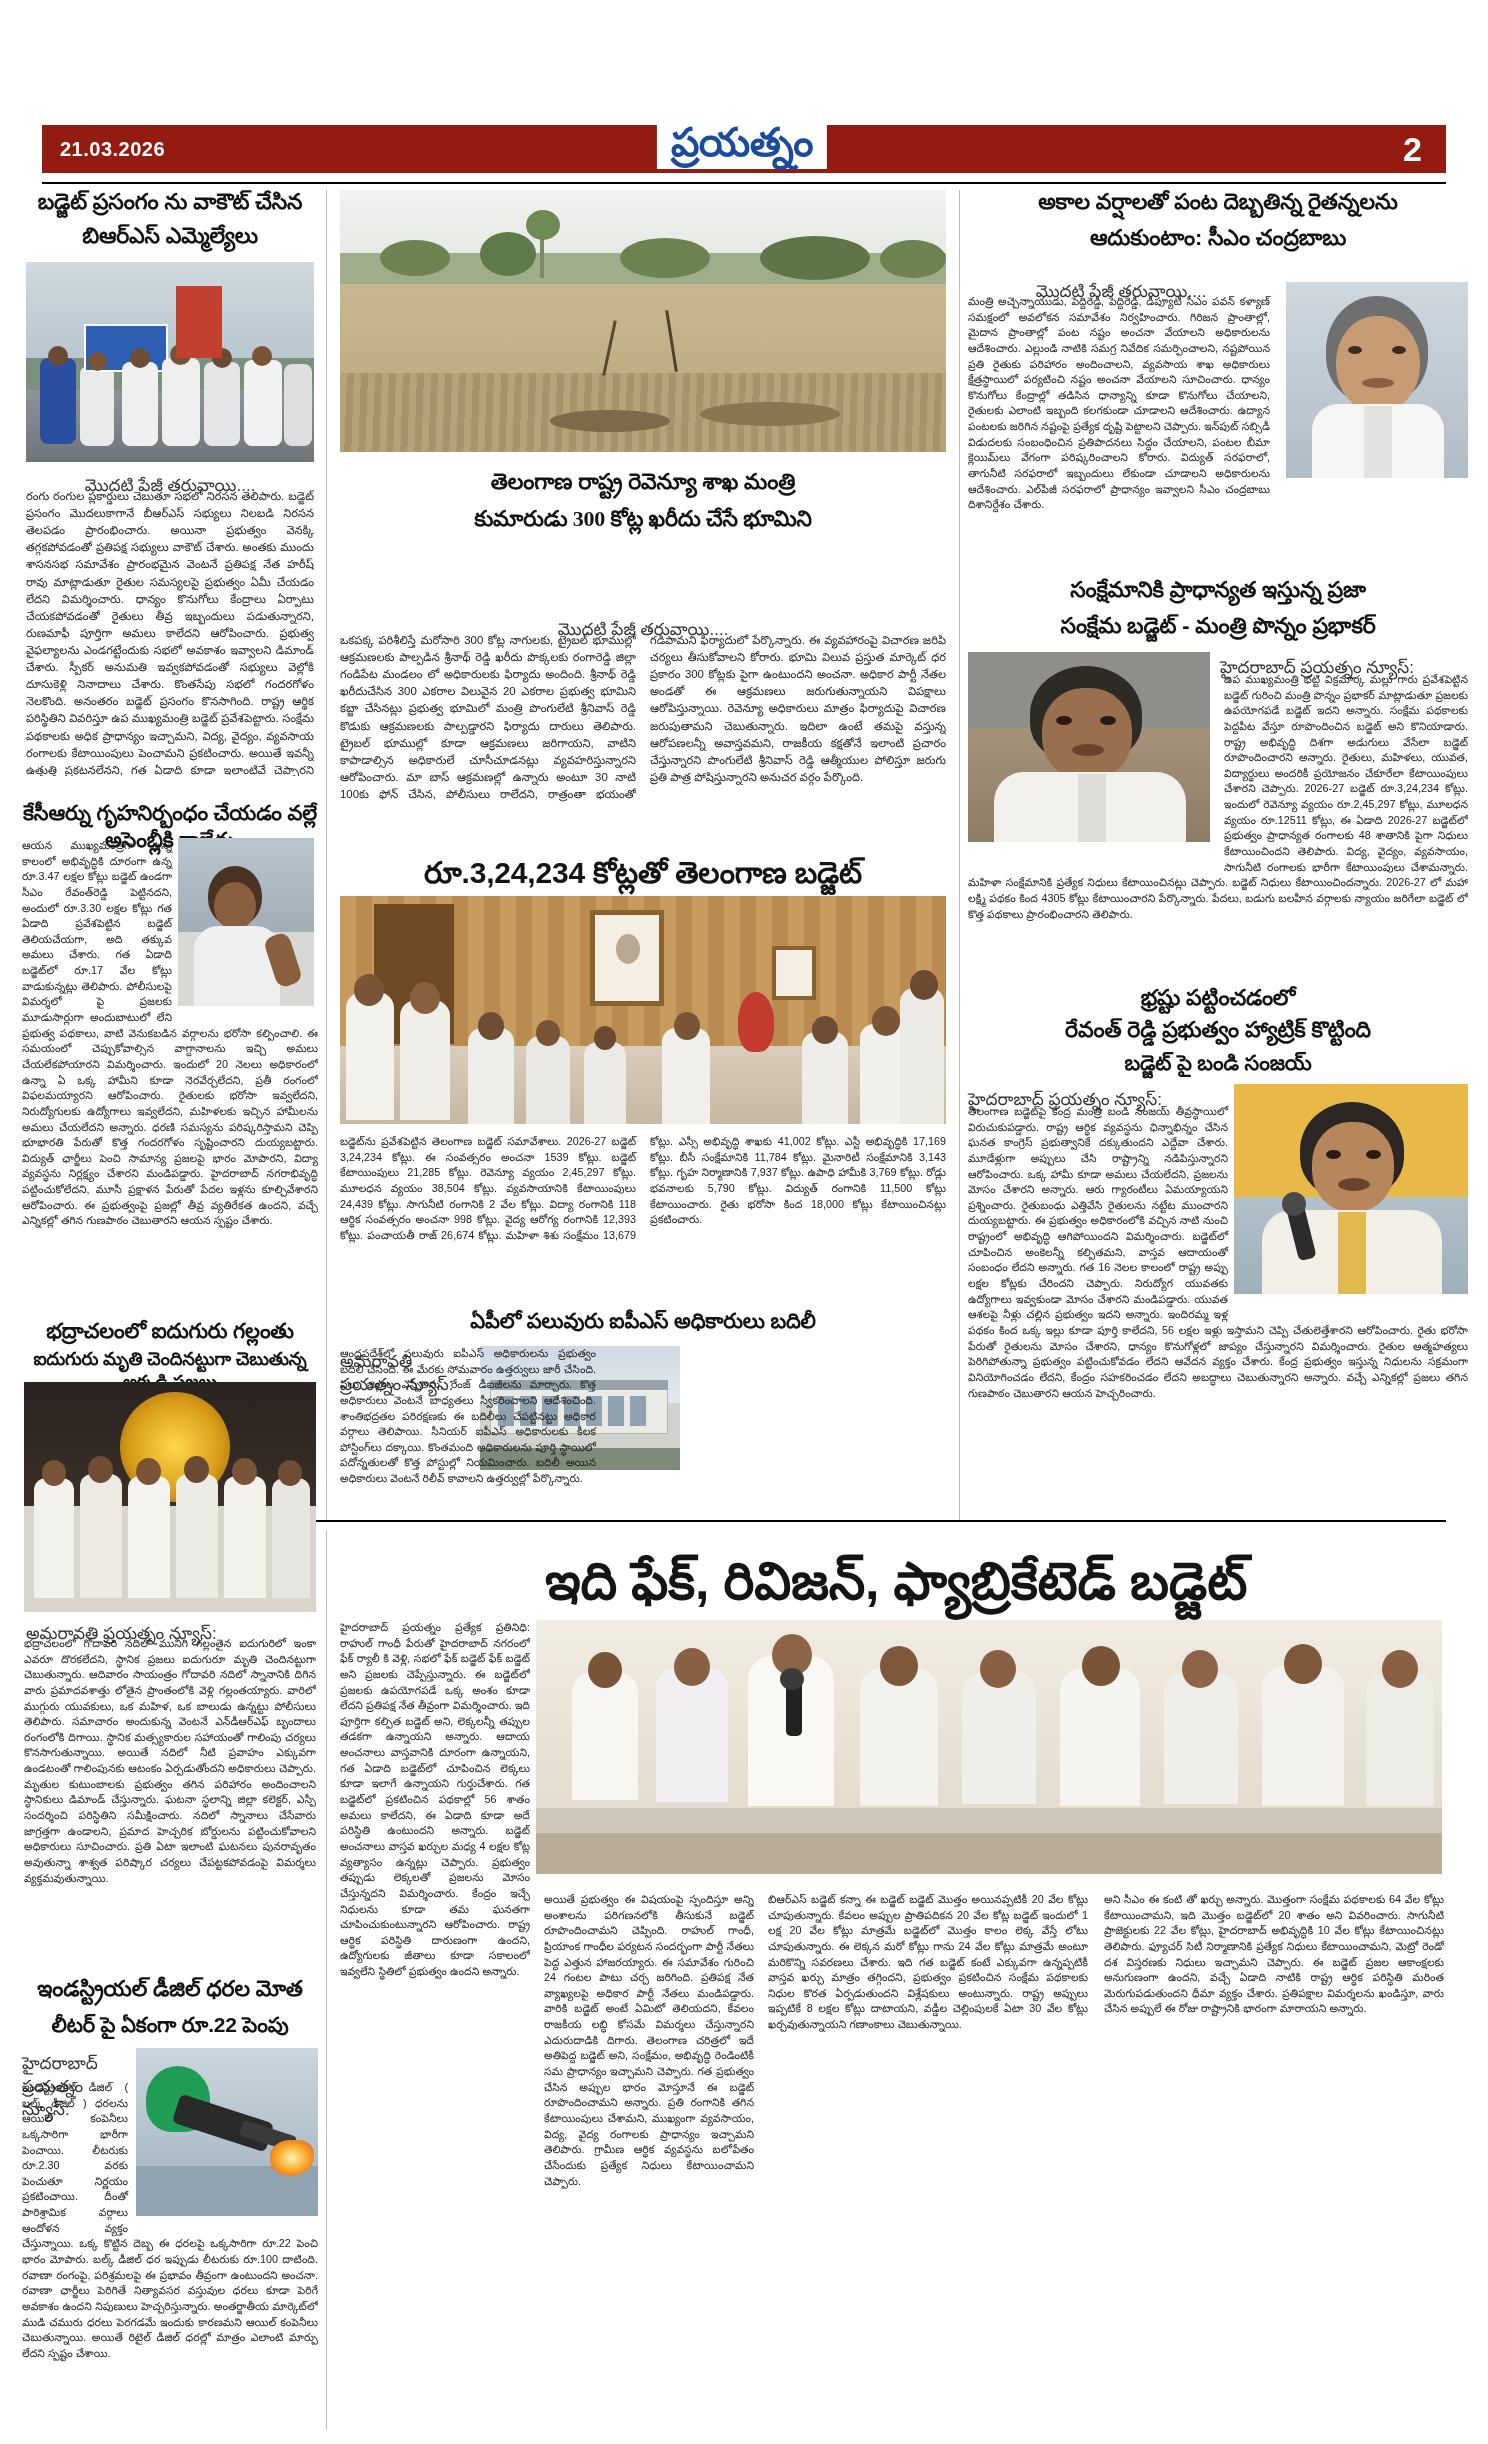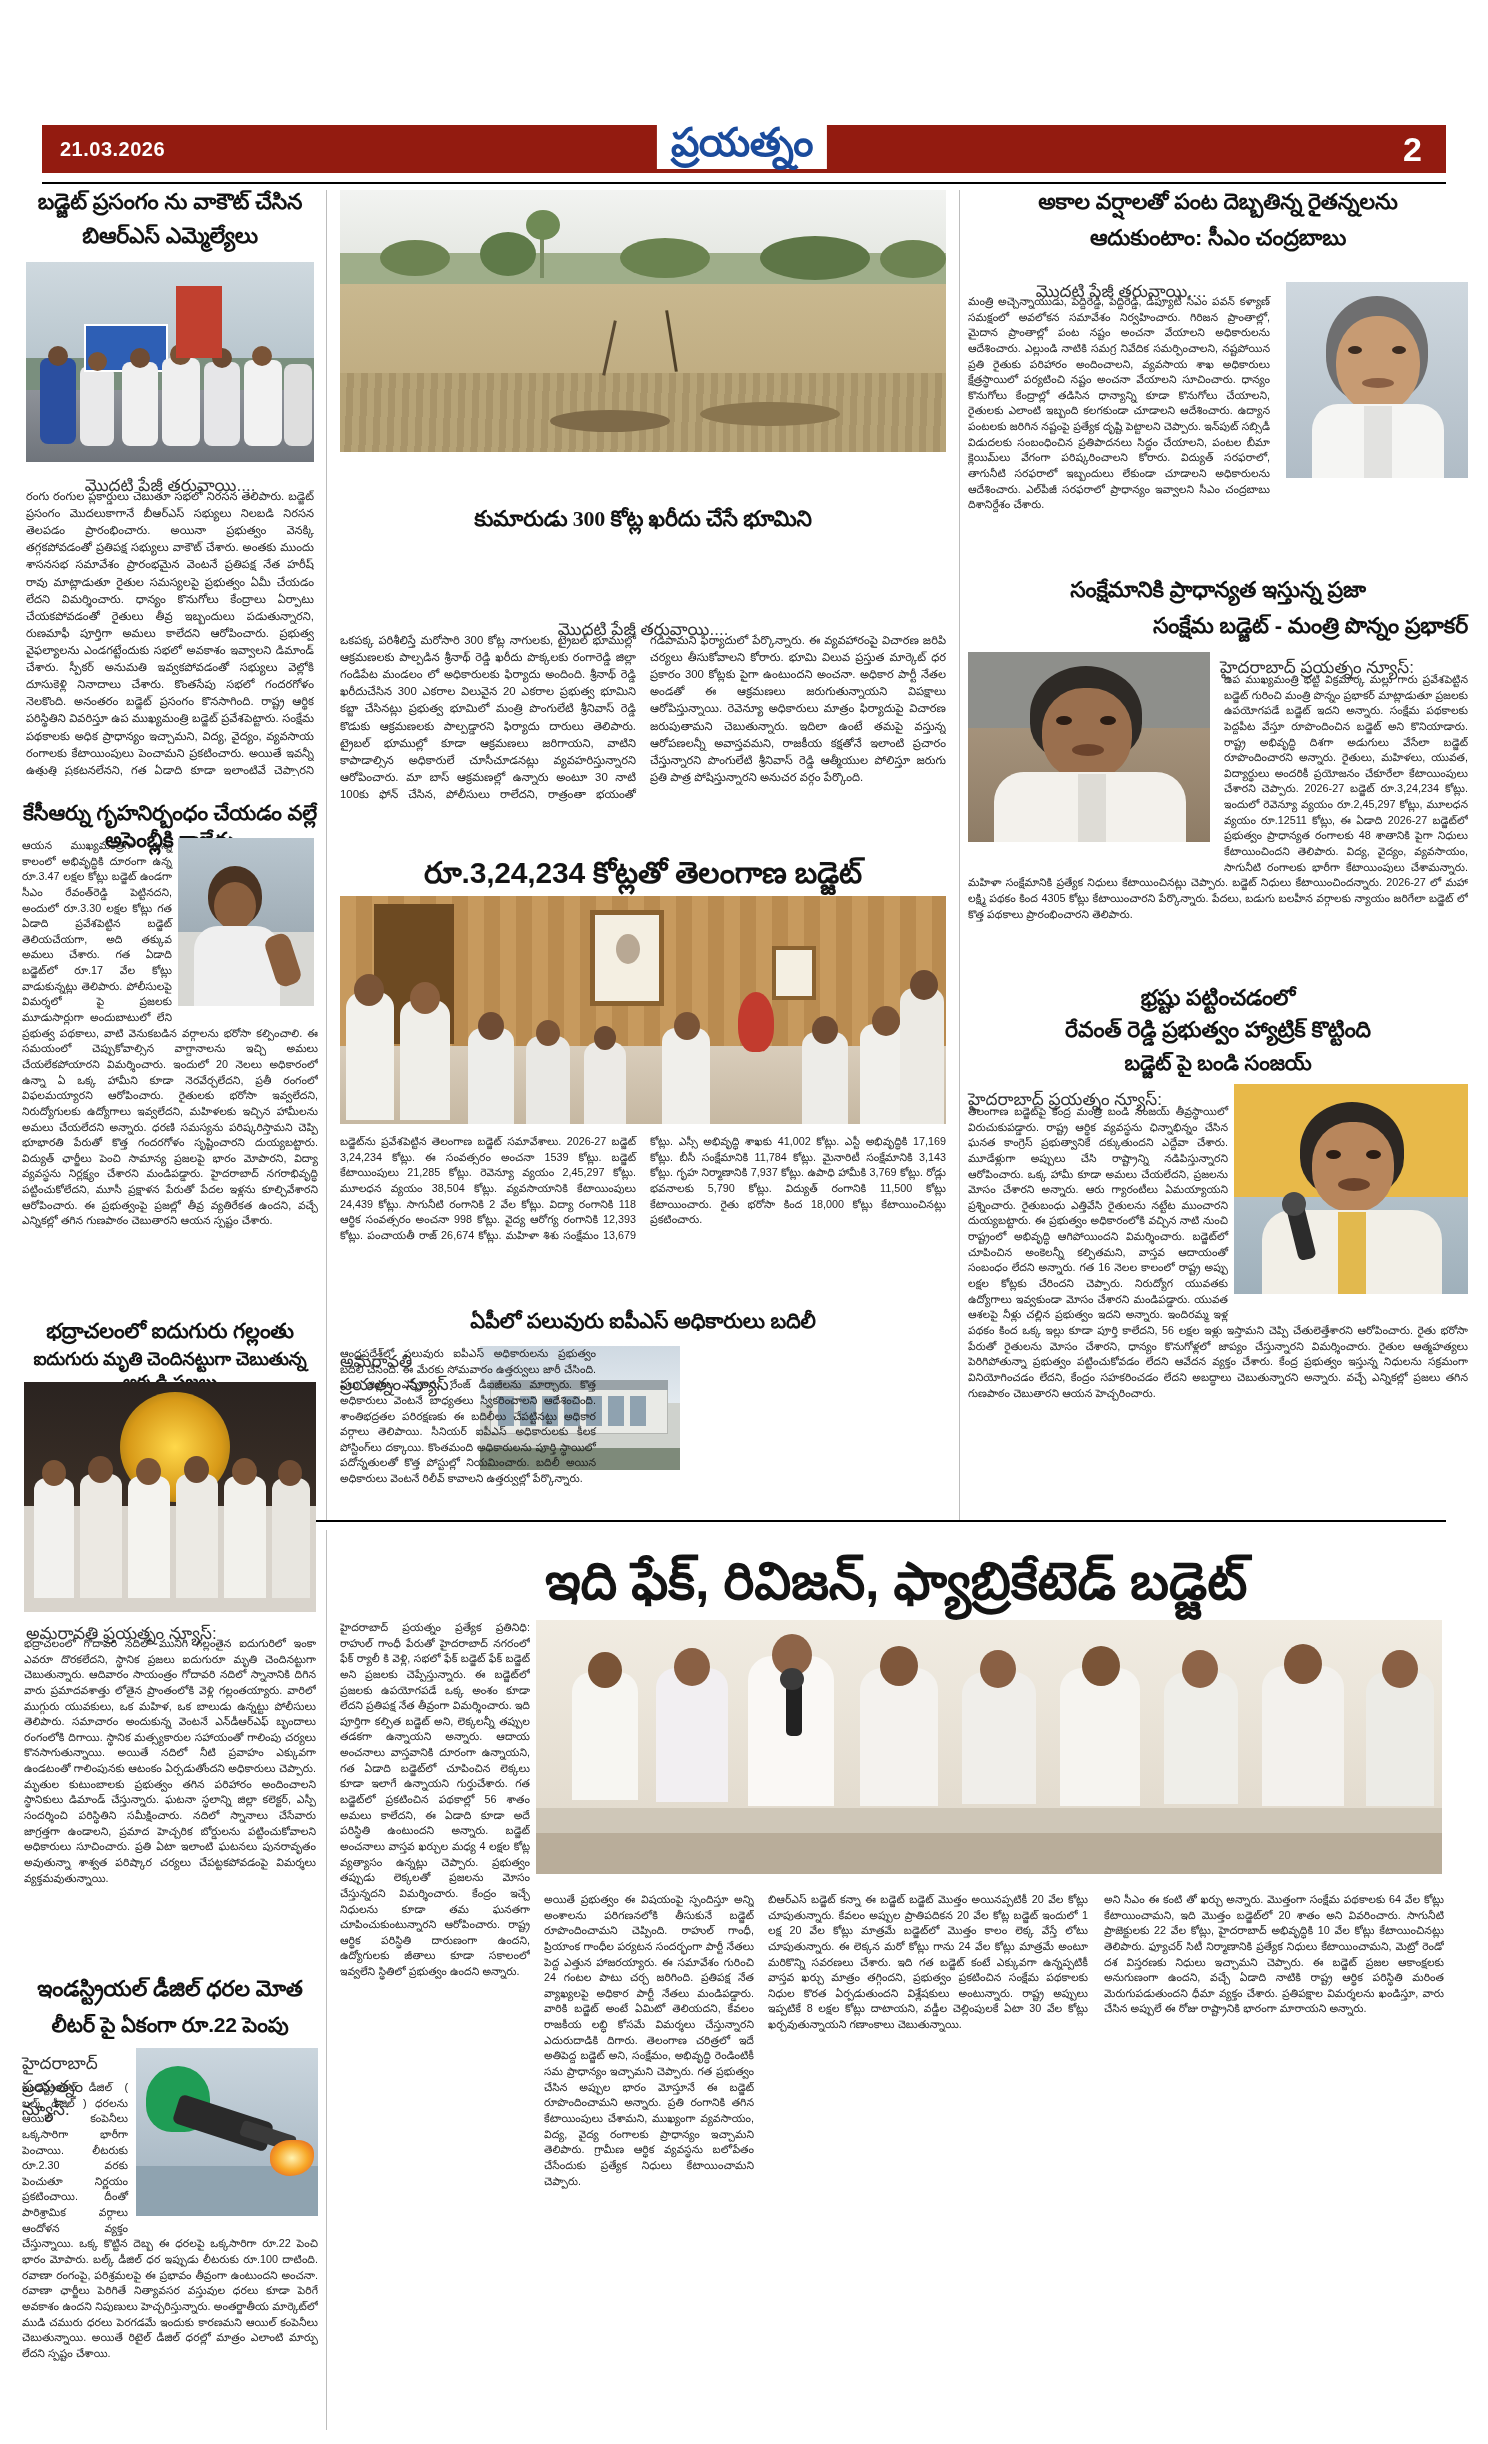--- a/index.html
+++ b/index.html
@@ -231,20 +231,21 @@
     <div class="blob" style="left:280px;top:48px;width:90px;height:40px;background:#6b8350;border-radius:50%;"></div>
     <div class="blob" style="left:420px;top:46px;width:110px;height:44px;background:#5e7647;border-radius:50%;"></div>
     <div class="blob" style="left:540px;top:50px;width:66px;height:38px;background:#6d8352;border-radius:50%;"></div>
     <div class="rect" style="left:0;bottom:0;right:0;height:30%;background:repeating-linear-gradient(92deg,#b6a377 0 7px,#a8946a 7px 14px);"></div>
     <div class="blob" style="left:210px;bottom:20px;width:120px;height:22px;background:#7e6a49;border-radius:50%;"></div>
     <div class="blob" style="left:360px;bottom:26px;width:140px;height:24px;background:#8a7650;border-radius:50%;"></div>
     <div class="rect" style="left:268px;top:130px;width:3px;height:56px;background:#5a4a33;transform:rotate(12deg);"></div>
     <div class="rect" style="left:330px;top:120px;width:3px;height:62px;background:#4e4029;transform:rotate(-9deg);"></div>
   </div>
 
+  <div class="abs hl hl-lg" style="left:340px; top:468px; width:606px;">తెలంగాణ రాష్ట్ర రెవెన్యూ శాఖ మంత్రి</div>
   <div class="abs hl hl-lg" style="left:340px; top:505px; width:606px;font-family:Liberation Serif, serif;">కుమారుడు 300 కోట్ల ఖరీదు చేసే భూమిని</div>
   <div class="abs byline" style="left:340px; top:614px; width:606px;">మెుదటి పేజీ తరువాయి....</div>
   <div class="abs body" style="left:340px; top:632px; width:606px; height:200px; overflow:hidden; column-count:2; column-gap:14px;">ఒకపక్క పరిశీలిస్తే మరోసారి 300 కోట్ల నాగులకు, ట్రైబల్ భూముల్లో ఆక్రమణలకు పాల్పడిన శ్రీనాథ్ రెడ్డి ఖరీదు పొక్కలకు రంగారెడ్డి జిల్లా గండిపేట మండలం లో అధికారులకు ఫిర్యాదు అందింది. శ్రీనాథ్ రెడ్డి ఖరీదుచేసిన 300 ఎకరాల విలువైన 20 ఎకరాల ప్రభుత్వ భూమిని కబ్జా చేసినట్లు ప్రభుత్వ భూమిలో మంత్రి పొంగులేటి శ్రీనివాస్ రెడ్డి కొడుకు ఆక్రమణలకు పాల్పడ్డారని ఫిర్యాదు దారులు తెలిపారు. ట్రైబల్ భూముల్లో కూడా ఆక్రమణలు జరిగాయని, వాటిని కాపాడాల్సిన అధికారులే చూసీచూడనట్లు వ్యవహరిస్తున్నారని ఆరోపించారు. మా బాస్ ఆక్రమణల్లో ఉన్నారు అంటూ 30 నాటి 100కు ఫోన్ చేసిన, పోలీసులు రాలేదని, రాత్రంతా భయంతో గడిపామని ఫిర్యాదులో పేర్కొన్నారు. ఈ వ్యవహారంపై విచారణ జరిపి చర్యలు తీసుకోవాలని కోరారు. భూమి విలువ ప్రస్తుత మార్కెట్ ధర ప్రకారం 300 కోట్లకు పైగా ఉంటుందని అంచనా. అధికార పార్టీ నేతల అండతో ఈ ఆక్రమణలు జరుగుతున్నాయని విపక్షాలు ఆరోపిస్తున్నాయి. రెవెన్యూ అధికారులు మాత్రం ఫిర్యాదుపై విచారణ జరుపుతామని చెబుతున్నారు. ఇదిలా ఉంటే తమపై వస్తున్న ఆరోపణలన్నీ అవాస్తవమని, రాజకీయ కక్షతోనే ఇలాంటి ప్రచారం చేస్తున్నారని పొంగులేటి శ్రీనివాస్ రెడ్డి ఆత్మీయుల పోలిస్తూ జరుగు ప్రతి పాత్ర పోషిస్తున్నారని అనుచర వర్గం పేర్కొంది.</div>
 
   <div class="abs hl hl-xl" style="left:340px; top:854px; width:606px;">రూ.3,24,234 కోట్లతో తెలంగాణ బడ్జెట్</div>
 
   <div class="abs photo" style="left:340px; top:896px; width:606px; height:228px;">
     <div class="rect" style="left:0;top:0;right:0;bottom:0;background:repeating-linear-gradient(90deg,#c79a5e 0 16px,#b98b50 16px 32px);"></div>
     <div class="rect" style="left:0;bottom:0;right:0;height:34%;background:linear-gradient(#d9cdbb,#c6b8a2);"></div>
     <div class="rect" style="left:250px;top:14px;width:74px;height:96px;background:#f4efe2;border:5px solid #8a6230;"></div>
@@ -305,21 +306,21 @@
     <div class="blob" style="left:76px;top:96px;width:32px;height:10px;background:#8a5f44;border-radius:50%;"></div>
     <div class="blob" style="left:26px;top:122px;width:132px;height:80px;background:#f5f5f3;border-radius:26px 26px 0 0;"></div>
     <div class="rect" style="left:78px;top:124px;width:28px;height:74px;background:#e2e2e0;"></div>
   </div>
 
   <div class="abs byline" style="left:968px; top:276px; width:306px; text-align:center;">మెుదటి పేజీ తరువాయి....</div>
   <div class="abs body tight" style="left:968px; top:294px; width:306px; height:186px; overflow:hidden;"></div>
   <div class="abs body tight" style="left:968px; top:294px; width:500px; height:244px; overflow:hidden;"><span style="float: right; width: 198px; height: 196px;"></span>మంత్రి అచ్చెన్నాయుడు, పెద్దిరెడ్డి, పెద్దిరెడ్డి, డిప్యూటీ సీఎం పవన్ కళ్యాణ్ సమక్షంలో అవలోకన సమావేశం నిర్వహించారు. గిరిజన ప్రాంతాల్లో, మైదాన ప్రాంతాల్లో పంట నష్టం అంచనా వేయాలని అధికారులను ఆదేశించారు. ఎల్లుండి నాటికి సమగ్ర నివేదిక సమర్పించాలని, నష్టపోయిన ప్రతి రైతుకు పరిహారం అందించాలని, వ్యవసాయ శాఖ అధికారులు క్షేత్రస్థాయిలో పర్యటించి నష్టం అంచనా వేయాలని సూచించారు. ధాన్యం కొనుగోలు కేంద్రాల్లో తడిసిన ధాన్యాన్ని కూడా కొనుగోలు చేయాలని, రైతులకు ఎలాంటి ఇబ్బంది కలగకుండా చూడాలని ఆదేశించారు. ఉద్యాన పంటలకు జరిగిన నష్టంపై ప్రత్యేక దృష్టి పెట్టాలని చెప్పారు. ఇన్‌పుట్ సబ్సిడీ విడుదలకు సంబంధించిన ప్రతిపాదనలు సిద్ధం చేయాలని, పంటల బీమా క్లెయిమ్‌లు వేగంగా పరిష్కరించాలని కోరారు. విద్యుత్ సరఫరాలో, తాగునీటి సరఫరాలో ఇబ్బందులు లేకుండా చూడాలని అధికారులను ఆదేశించారు. ఎల్‌పీజీ సరఫరాలో ప్రాధాన్యం ఇవ్వాలని సీఎం చంద్రబాబు దిశానిర్దేశం చేశారు.</div>
 
   <div class="abs hl hl-lg" style="left:968px; top:576px; width:500px;">సంక్షేమానికి ప్రాధాన్యత ఇస్తున్న ప్రజా</div>
-  <div class="abs hl hl-lg" style="left:968px; top:612px; width:500px;text-align:right;">సంక్షేమ బడ్జెట్ - మంత్రి పొన్నం ప్రభాకర్</div>
+  <div class="abs hl hl-lg" style="left:968px; top:612px; width:500px;">సంక్షేమ బడ్జెట్ - మంత్రి పొన్నం ప్రభాకర్</div>
 
   <div class="abs photo" style="left:968px; top:652px; width:242px; height:190px;">
     <div class="rect" style="left:0;top:0;right:0;bottom:0;background:linear-gradient(#b4a189,#8e7c66);"></div>
     <div class="rect" style="left:0;top:0;right:0;height:40%;background:#8e8f8b;"></div>
     <div class="blob" style="left:62px;top:14px;width:112px;height:96px;background:#2e2a26;border-radius:50% 50% 40% 40%;"></div>
     <div class="blob" style="left:74px;top:36px;width:90px;height:92px;background:#9a6f4e;border-radius:46%;"></div>
     <div class="blob" style="left:88px;top:64px;width:16px;height:9px;background:#2a1c14;border-radius:50%;"></div>
     <div class="blob" style="left:132px;top:64px;width:16px;height:9px;background:#2a1c14;border-radius:50%;"></div>
     <div class="blob" style="left:104px;top:92px;width:32px;height:12px;background:#6b432c;border-radius:50%;"></div>
     <div class="blob" style="left:26px;top:120px;width:192px;height:70px;background:#f3f1ec;border-radius:30px 30px 0 0;"></div>

